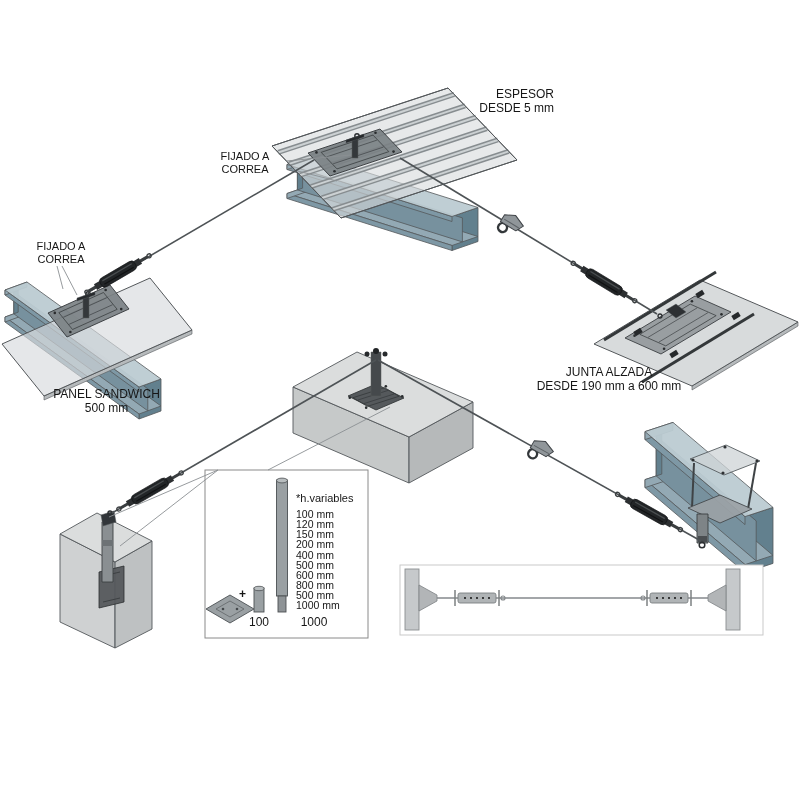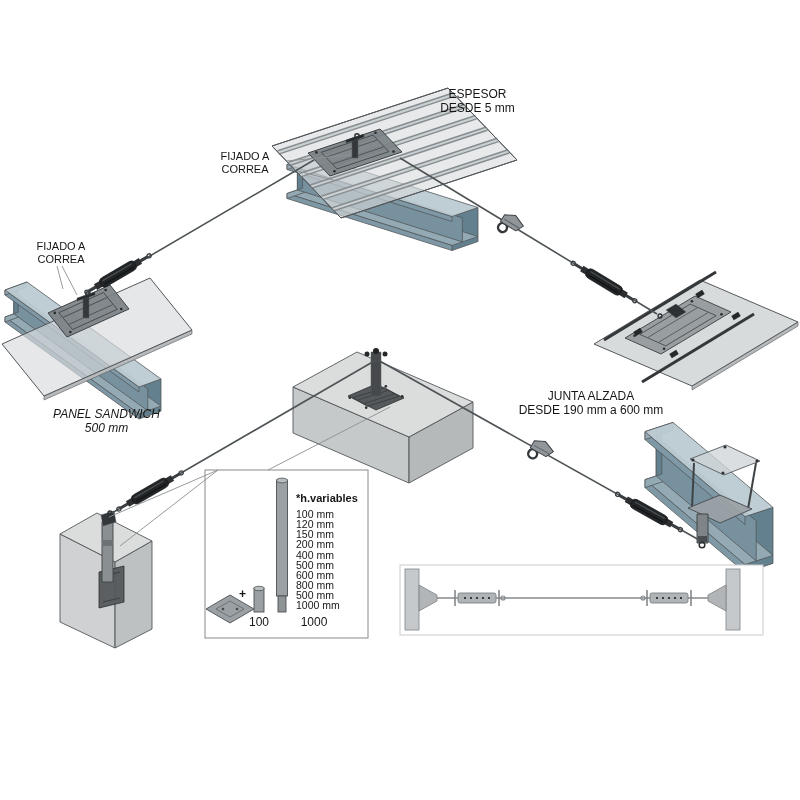--- a/index.html
+++ b/index.html
@@ -2,21 +2,21 @@
 <html><head>
 <meta charset="utf-8">
 <style>
   html,body{margin:0;padding:0;background:#fff;}
   .canvas{position:relative;width:800px;height:800px;background:#fff;overflow:hidden;
           font-family:"Liberation Sans","DejaVu Sans",sans-serif;color:#161616;}
   #scene{position:absolute;left:0;top:0;}
   .lbl{position:absolute;text-align:center;line-height:1.16;color:#161616;}
   .lbl.big{font-size:12px;}
   .lbl.small{font-size:11px;}
-  .inset-header{position:absolute;left:296px;top:492px;font-size:11px;font-weight:bold;}
+  .inset-header{position:absolute;left:296px;top:492px;font-size:11px;}
   .inset-list{position:absolute;left:296px;top:509px;font-size:10.5px;line-height:10.15px;white-space:nowrap;}
   .plus-sign{position:absolute;left:239px;top:587px;font-size:12px;font-weight:bold;}
   .post-lbl{position:absolute;font-size:12px;text-align:center;width:32px;}
   .post-lbl.short{left:243px;top:615px;}
   .post-lbl.long{left:266px;top:615px;margin-left:32px;}
 </style>
 </head>
 <body>
 
 <div class="canvas">
@@ -276,37 +276,37 @@
         <polygon points="-10,2 8,2 12,-6 0,-11 -10,-6" fill="#90969a" fill-opacity="1" stroke="#3f4347" stroke-width="1" stroke-linejoin="round"></polygon>
         <line x1="-8" y1="-2" x2="9" y2="-2" stroke="#5c6165" stroke-width="1"></line>
       </g>
       <g transform="translate(540,451) rotate(29.3)">
         <circle cx="-5" cy="6" r="4.5" fill="none" stroke="#33373a" stroke-width="2.4"></circle>
         <polygon points="-10,2 8,2 12,-6 0,-11 -10,-6" fill="#90969a" fill-opacity="1" stroke="#3f4347" stroke-width="1" stroke-linejoin="round"></polygon>
         <line x1="-8" y1="-2" x2="9" y2="-2" stroke="#5c6165" stroke-width="1"></line>
       </g>
     </svg>
 
-  <div class="lbl big" style="left:415px;top:88px;width:125px;">
+  <div class="lbl big" style="left:429px;top:88px;width:125px;text-align:right;">
     <div>ESPESOR</div>
     <div>DESDE 5 mm</div>
   </div>
   <div class="lbl small" style="left:205px;top:150px;width:80px;">
     <div>FIJADO A</div>
     <div>CORREA</div>
   </div>
   <div class="lbl small" style="left:30px;top:240px;width:62px;">
     <div>FIJADO A</div>
     <div>CORREA</div>
   </div>
-  <div class="lbl big" style="left:44px;top:408px;width:125px;font-style:italic;">
+  <div class="lbl big" style="left:44px;top:388px;width:125px;">
     <div>PANEL SANDWICH</div>
     <div>500 mm</div>
   </div>
-  <div class="lbl big" style="left:516px;top:366px;width:150px;margin-top:24px;">
+  <div class="lbl big" style="left:534px;top:366px;width:150px;">
     <div>JUNTA ALZADA</div>
     <div>DESDE 190 mm a 600 mm</div>
   </div>
 
   <div class="inset-header">*h.variables</div>
   <div class="inset-list">
       <div>100 mm</div>
       <div>120 mm</div>
       <div>150 mm</div>
       <div>200 mm</div>

